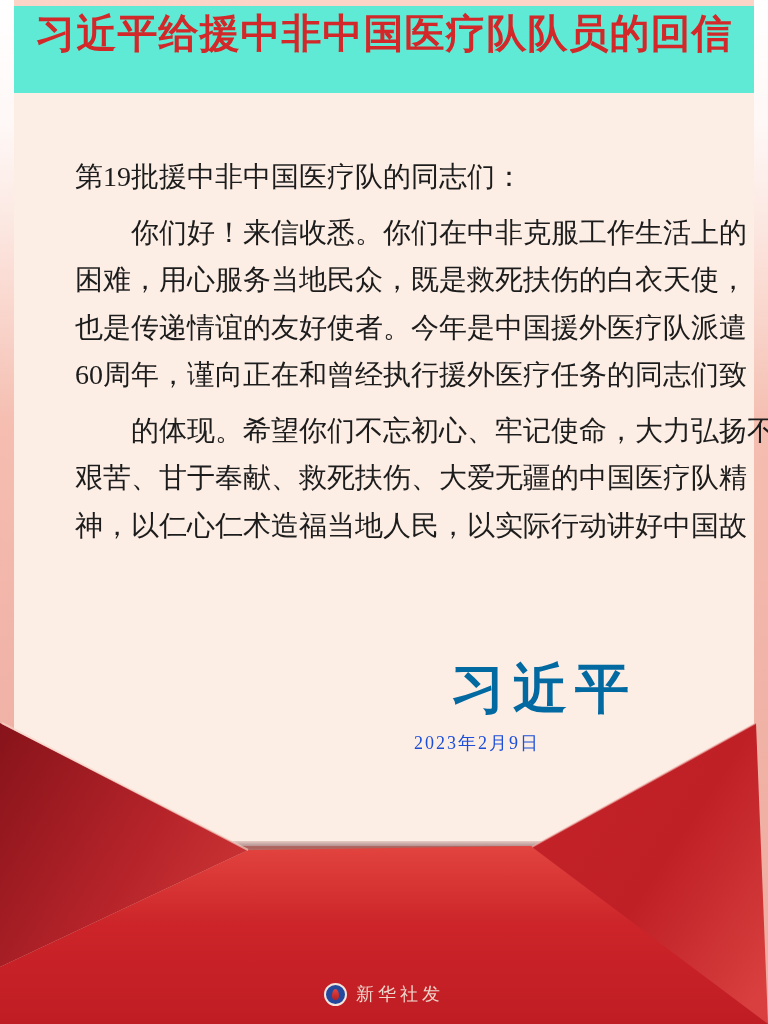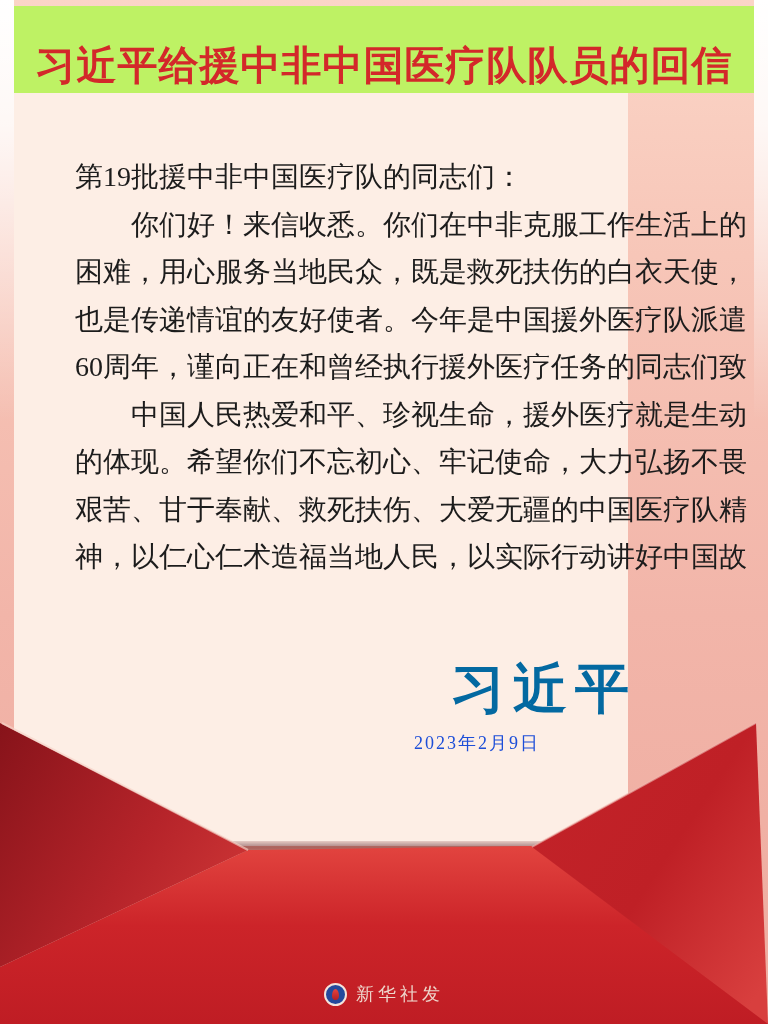--- a/index.html
+++ b/index.html
@@ -10,41 +10,41 @@
   }
   
   .edge-fade{position:absolute;top:0;width:14px;height:420px;z-index:1;
     background:linear-gradient(180deg,#ffffff 0%,rgba(255,255,255,.85) 30%,rgba(255,255,255,0) 100%);}
   .edge-fade.left{left:0}
   .edge-fade.right{right:0}
 
   
   .title-band{
     position:absolute;left:14px;top:6px;width:740px;height:87px;z-index:3;
-    background:#bef264;display:flex;align-items:flex-end;justify-content:center;
+    background:#5eead4;display:flex;align-items:flex-start;justify-content:center;
   }
   .title-band h1{
     margin:0;font-size:40px;font-weight:bold;color:#d3282a;letter-spacing:1px;white-space:nowrap;
   }
 
   
   .paper{
-    position:absolute;left:14px;top:93px;width:614px;height:753px;z-index:2;
+    position:absolute;left:14px;top:93px;width:740px;height:753px;z-index:2;
     background:#fdeee5;
   }
   .paper::after{ 
     content:"";position:absolute;left:0;bottom:0;width:100%;height:6px;
     background:linear-gradient(180deg,rgba(255,255,255,0),#fffaf6);
   }
   .letter-body{
     position:absolute;left:61px;top:60px;width:634px;
     font-size:28px;line-height:47.5px;color:#1c1c1c;
   }
   .letter-body .line{white-space:nowrap;}
-  .para .line:first-child{padding-left:2em;}
+  .para .line:first-child{padding-left:2em;margin-top:8px;}
   .signature{
     position:absolute;left:400px;top:560px;width:260px;text-align:center;
     font-size:54px;font-weight:600;color:#0369a1;letter-spacing:8px;white-space:nowrap;
   }
   .date{
     position:absolute;left:400px;top:638px;width:260px;text-align:left;
     font-size:18px;color:#1d4ed8;letter-spacing:2px;white-space:nowrap;
   }
 
   
@@ -77,21 +77,20 @@
 <div class="paper">
   <div class="letter-body">
     <div class="line">第19批援中非中国医疗队的同志们：</div>
     <div class="para">
         <div class="line">你们好！来信收悉。你们在中非克服工作生活上的</div>
         <div class="line">困难，用心服务当地民众，既是救死扶伤的白衣天使，</div>
         <div class="line">也是传递情谊的友好使者。今年是中国援外医疗队派遣</div>
         <div class="line">60周年，谨向正在和曾经执行援外医疗任务的同志们致</div>
       </div>
     <div class="para">
-        <div class="line">中国人民热爱和平、珍视生命，援外医疗就是生动</div>
         <div class="line">的体现。希望你们不忘初心、牢记使命，大力弘扬不畏</div>
         <div class="line">艰苦、甘于奉献、救死扶伤、大爱无疆的中国医疗队精</div>
         <div class="line">神，以仁心仁术造福当地人民，以实际行动讲好中国故</div>
       </div>
   </div>
   <div class="signature">习近平</div>
   <div class="date">2023年2月9日</div>
 </div>
 
 <svg class="envelope" width="768" height="1024" viewBox="0 0 768 1024">

